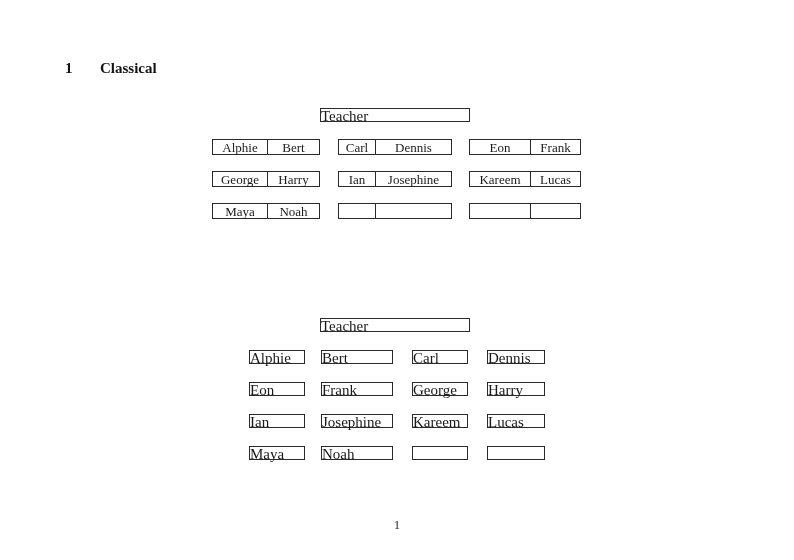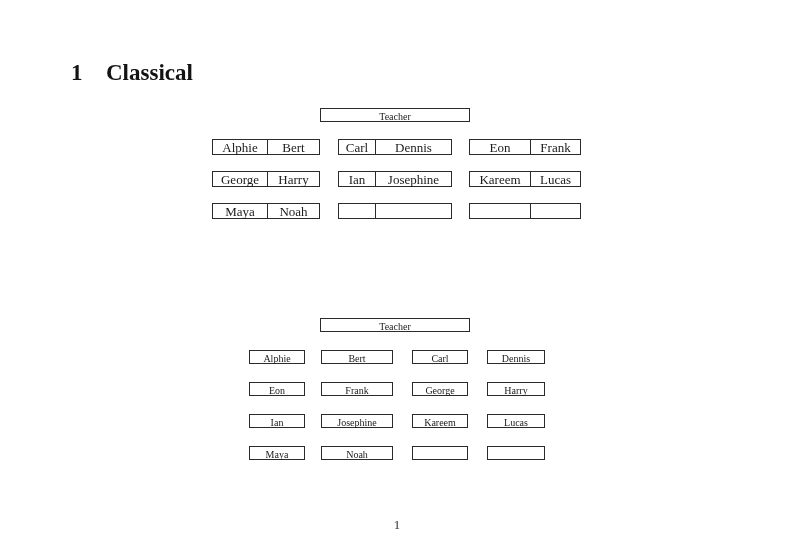--- a/index.html
+++ b/index.html
@@ -11,40 +11,40 @@
     position: relative;
     width: 794px;
     height: 560px;
     background: #ffffff;
     font-family: "Liberation Serif", "DejaVu Serif", serif;
     color: #1a1a1a;
     overflow: hidden;
   }
   .section-heading {
     position: absolute;
-    left: 71px;
-    font-size: 23px;
+    left: 65px;
+    font-size: 15px;
     font-weight: bold;
     line-height: 1;
     color: #141414;
     white-space: nowrap;
   }
   .heading-number {
     display: inline-block;
     width: 35px;
   }
   
   .teacher-box, .sbox {
     position: absolute;
     height: 14px;
     box-sizing: border-box;
     border: 1px solid #2b2b2b;
     background: #ffffff;
-    text-align: center;
-    font-size: 10px;
+    text-align: left;
+    font-size: 15px;
     line-height: 15px;
     white-space: nowrap;
   }
   .teacher-box { left: 320px; width: 150px; }
   
   .pairbox {
     position: absolute;
     height: 16px;
     box-sizing: border-box;
     border: 1px solid #2b2b2b;

